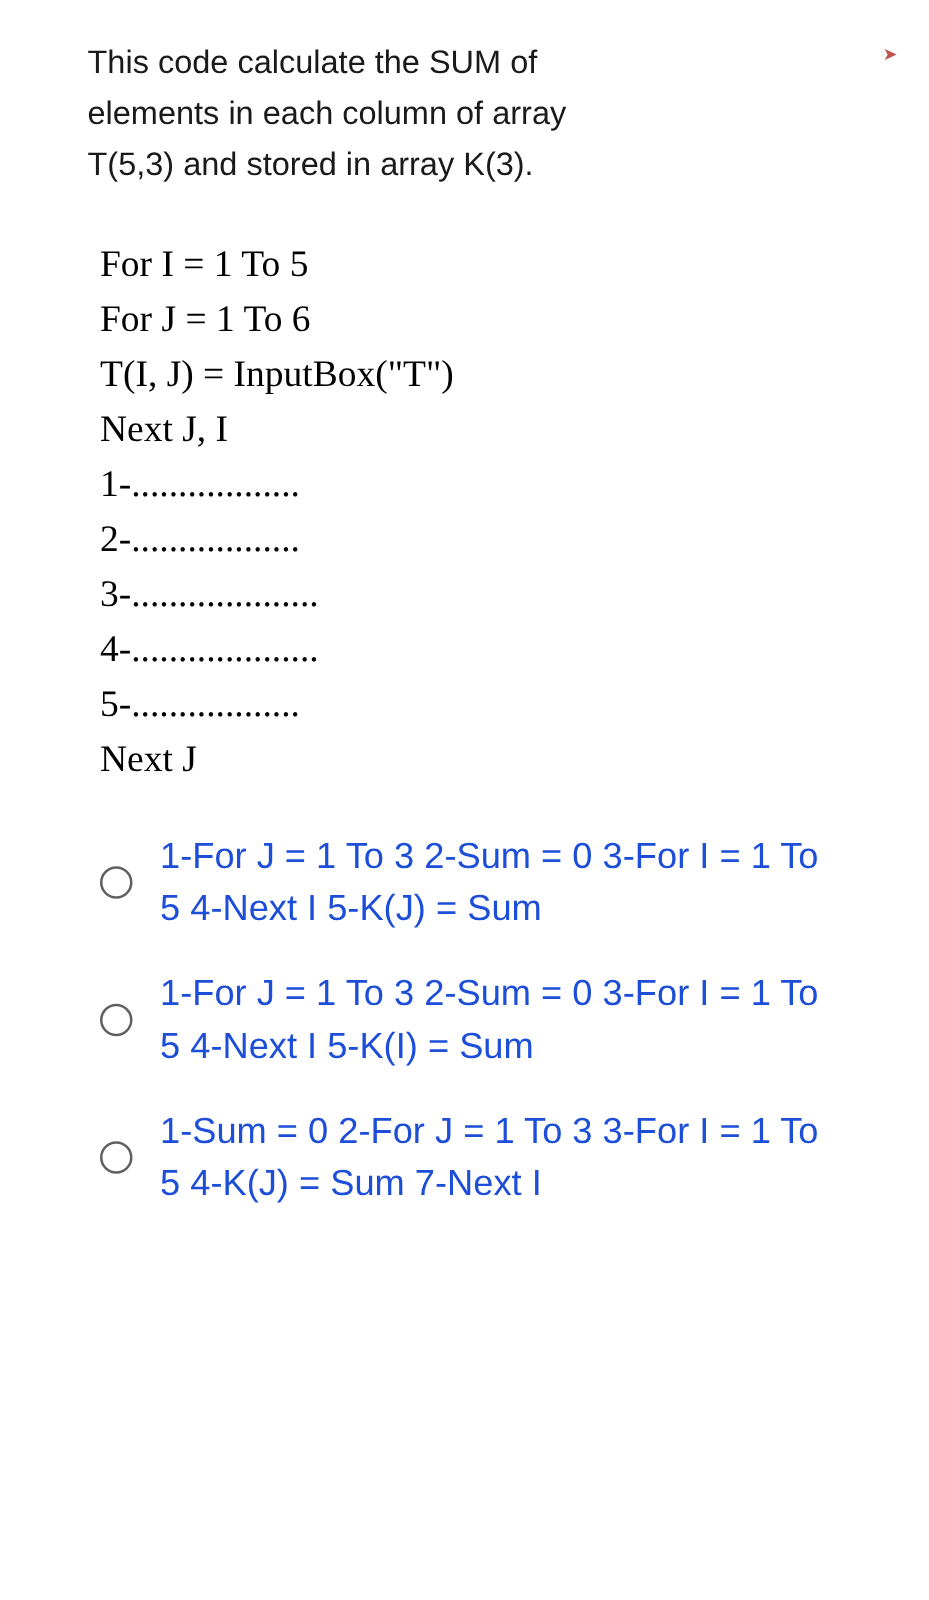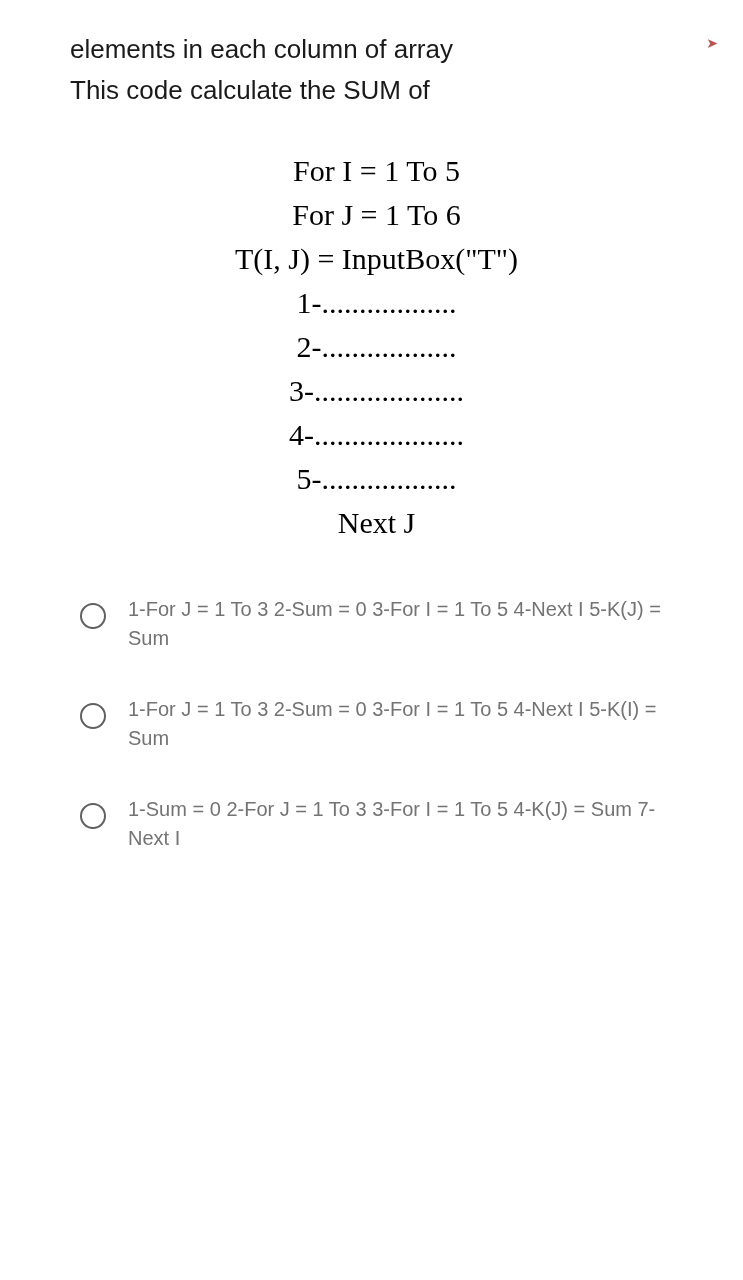--- a/index.html
+++ b/index.html
@@ -34,21 +34,20 @@
     }
     .code-block {
       font-family: 'Times New Roman', Times, serif;
       font-size: 30px;
       line-height: 1.4;
       margin-bottom: 35px;
       margin-left: 10px;
     }
     .code-block div {
       margin-bottom: 2px;
-      text-align: center;
     }
     .options {
       display: flex;
       flex-direction: column;
       gap: 26px;
       margin-left: 10px;
     }
     .option {
       display: flex;
       align-items: center;
@@ -56,40 +55,41 @@
     }
     .radio {
       width: 26px;
       height: 26px;
       min-width: 26px;
       border: 2px solid #606060;
       border-radius: 50%;
       flex-shrink: 0;
     }
     .option-text {
-      font-size: 20px;
+      font-size: 29px;
       line-height: 1.45;
-      color: #737373;
-      margin-top: 16px;
+      color: #1d4ed8;
     }
   </style>
 </head>
 <body>
 
 <div class="header-arrow">➤</div>
 
 <div class="question-text">
+  <p>This code calculate the SUM of</p>
   <p>elements  in each column of array</p>
-  <p>This code calculate the SUM of</p>
+  <p>T(5,3) and stored in array K(3).</p>
 </div>
 
 <div class="code-block">
   <div>For I = 1 To 5</div>
   <div>For J = 1 To 6</div>
   <div>T(I, J) = InputBox("T")</div>
+  <div>Next J, I</div>
   <div>1-..................</div>
   <div>2-..................</div>
   <div>3-....................</div>
   <div>4-....................</div>
   <div>5-..................</div>
   <div>Next J</div>
 </div>
 
 <div class="options">
   <div class="option">

